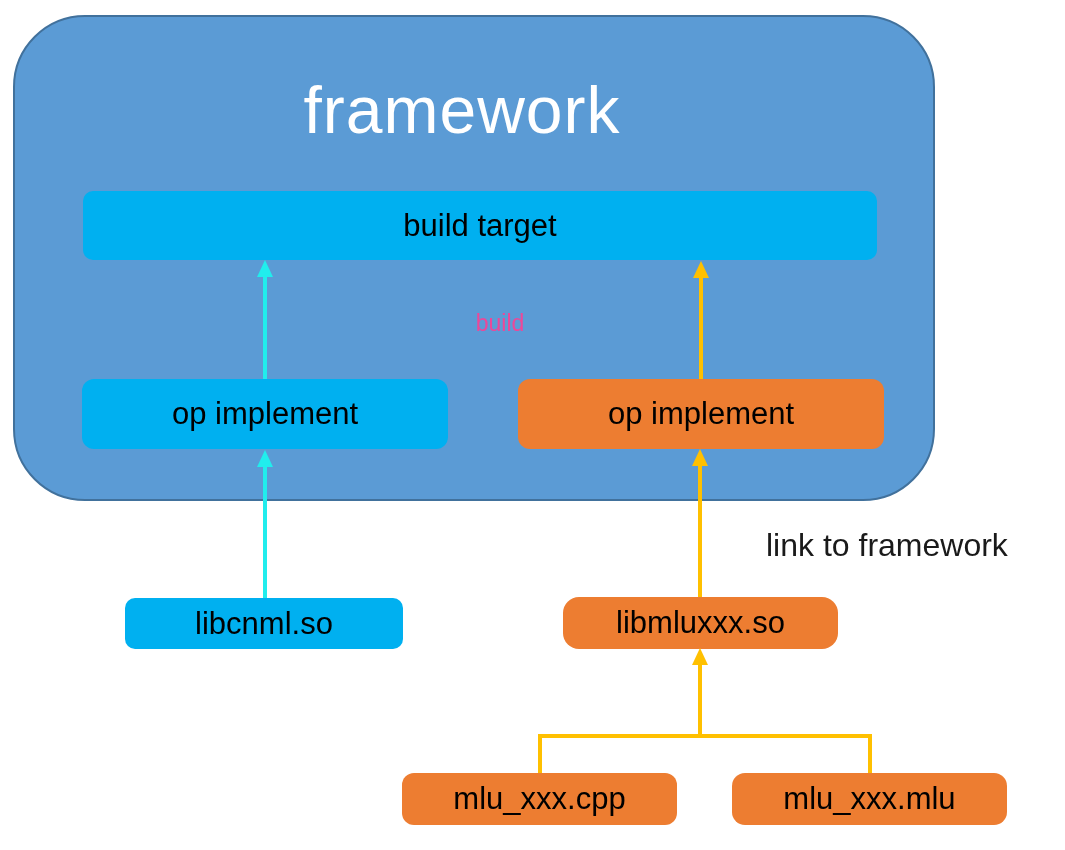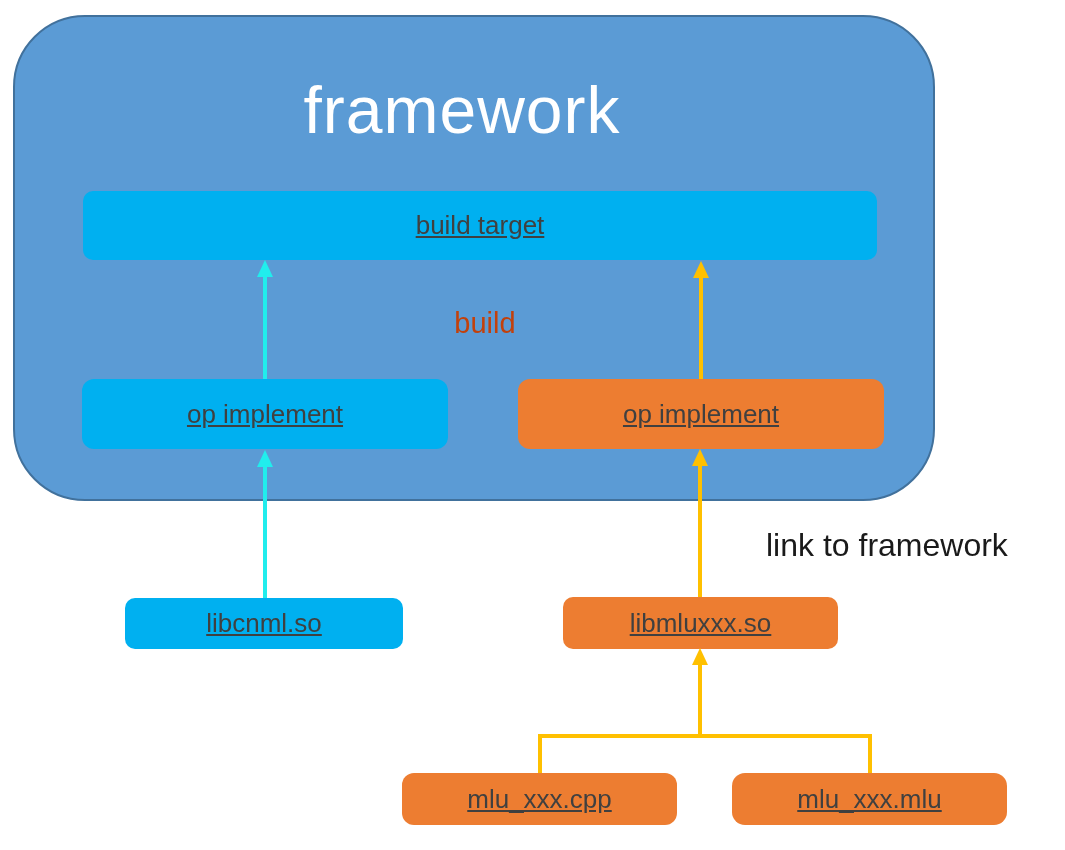--- a/index.html
+++ b/index.html
@@ -14,24 +14,23 @@
     height: 850px;
     background: #ffffff;
     overflow: hidden;
   }
   .abs { position: absolute; }
   .node {
     position: absolute;
     display: flex;
     align-items: center;
     justify-content: center;
-    color: #404040;
-    font-size: 26px;
+    color: #000000;
+    font-size: 31px;
     white-space: nowrap;
-    text-decoration: underline;
   }
   #framework-box {
     left: 13px; top: 15px;
     width: 918px; height: 482px;
     background: #5b9bd5;
     border: 2px solid #41719c;
     border-radius: 72px;
   }
   #framework-title {
     left: 1px; top: 62px;
@@ -42,25 +41,25 @@
     font-weight: 400;
     letter-spacing: 1px;
   }
   #build-target {
     left: 83px; top: 191px;
     width: 794px; height: 69px;
     background: #00b0f0;
     border-radius: 10px;
   }
   #build-annotation {
-    left: 385px; top: 303px;
+    left: 400px; top: 303px;
     width: 200px; height: 40px;
     display: flex; align-items: center; justify-content: center;
-    color: #c2410c;
-    font-size: 29px;
+    color: #ec4899;
+    font-size: 23px;
   }
   #op-implement-cnml {
     left: 82px; top: 379px;
     width: 366px; height: 70px;
     background: #00b0f0;
     border-radius: 12px;
   }
   #op-implement-mlu {
     left: 518px; top: 379px;
     width: 366px; height: 70px;
@@ -70,21 +69,21 @@
   #libcnml {
     left: 125px; top: 598px;
     width: 278px; height: 51px;
     background: #00b0f0;
     border-radius: 10px;
   }
   #libmluxxx {
     left: 563px; top: 597px;
     width: 275px; height: 52px;
     background: #ed7d31;
-    border-radius: 10px;
+    border-radius: 16px;
   }
   #mlu-cpp {
     left: 402px; top: 773px;
     width: 275px; height: 52px;
     background: #ed7d31;
     border-radius: 12px;
     align-items: center;
   }
   #mlu-mlu {
     left: 732px; top: 773px;

